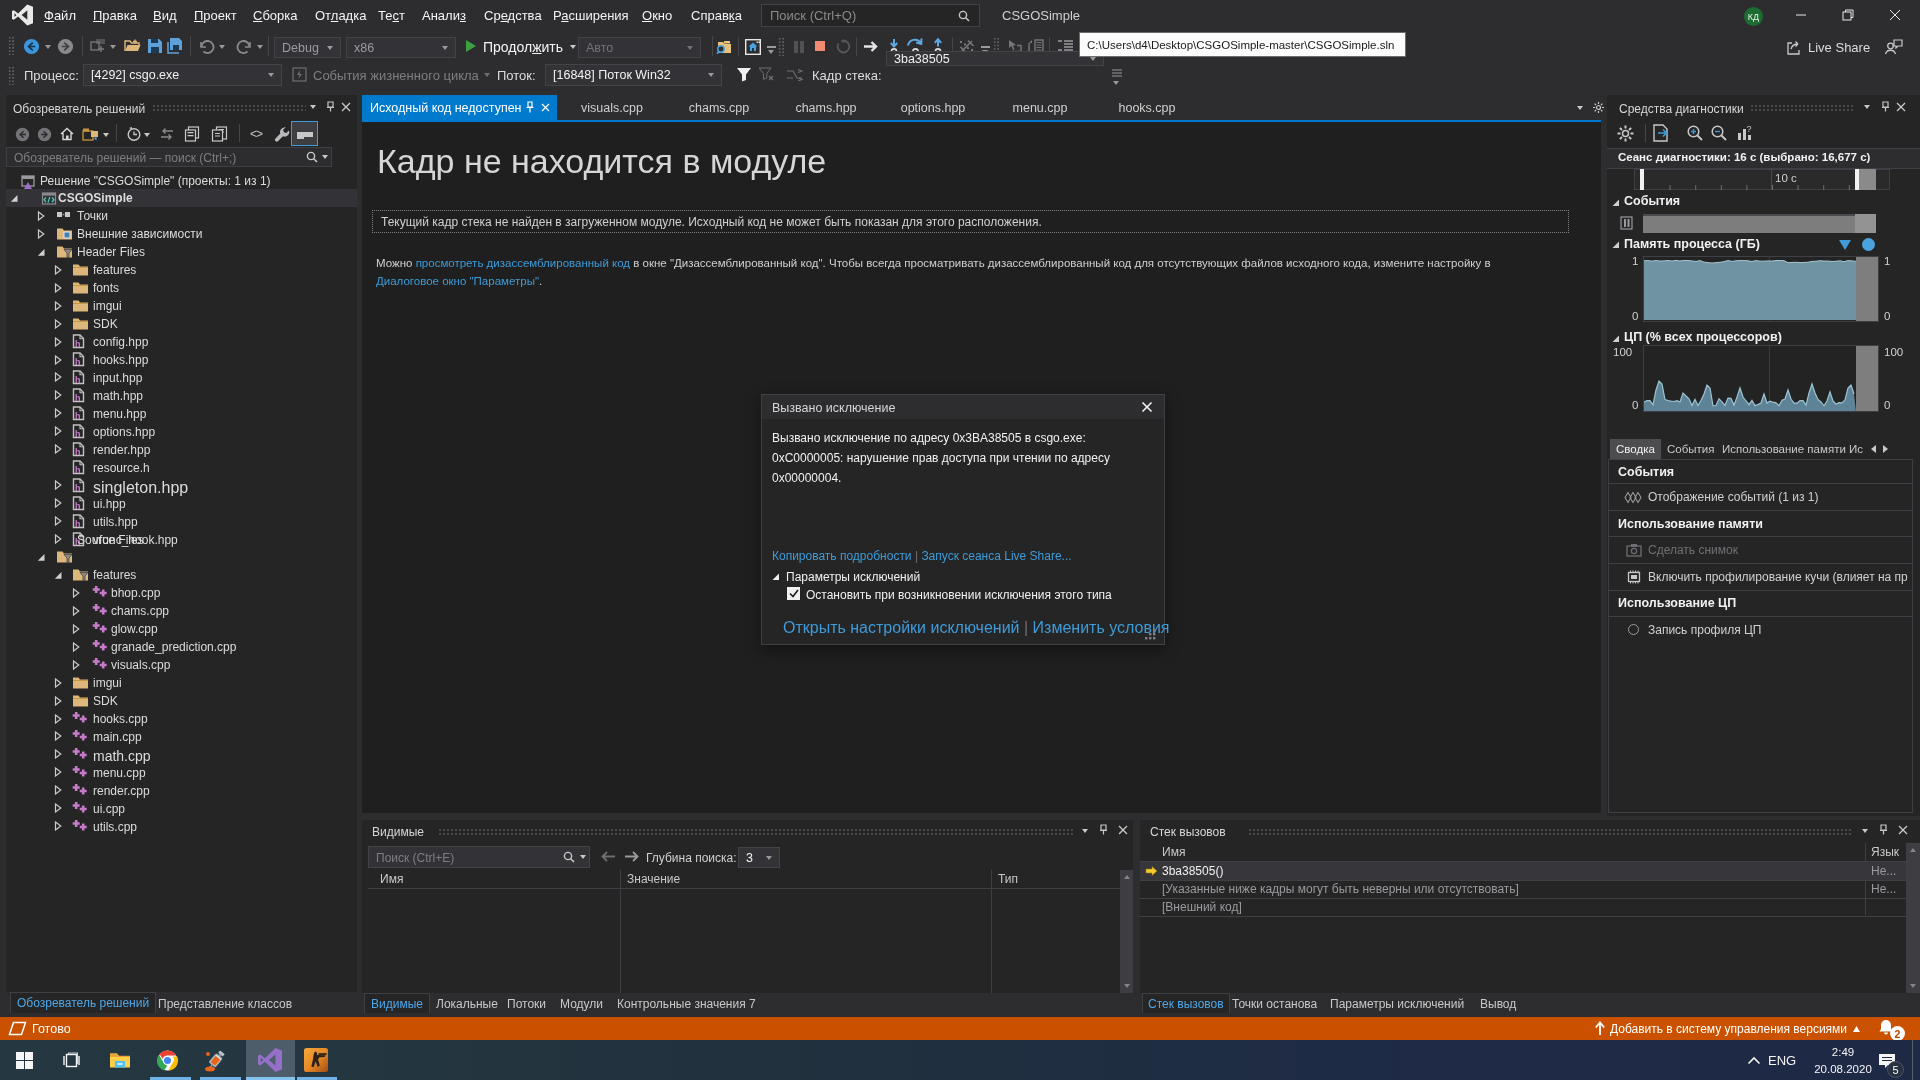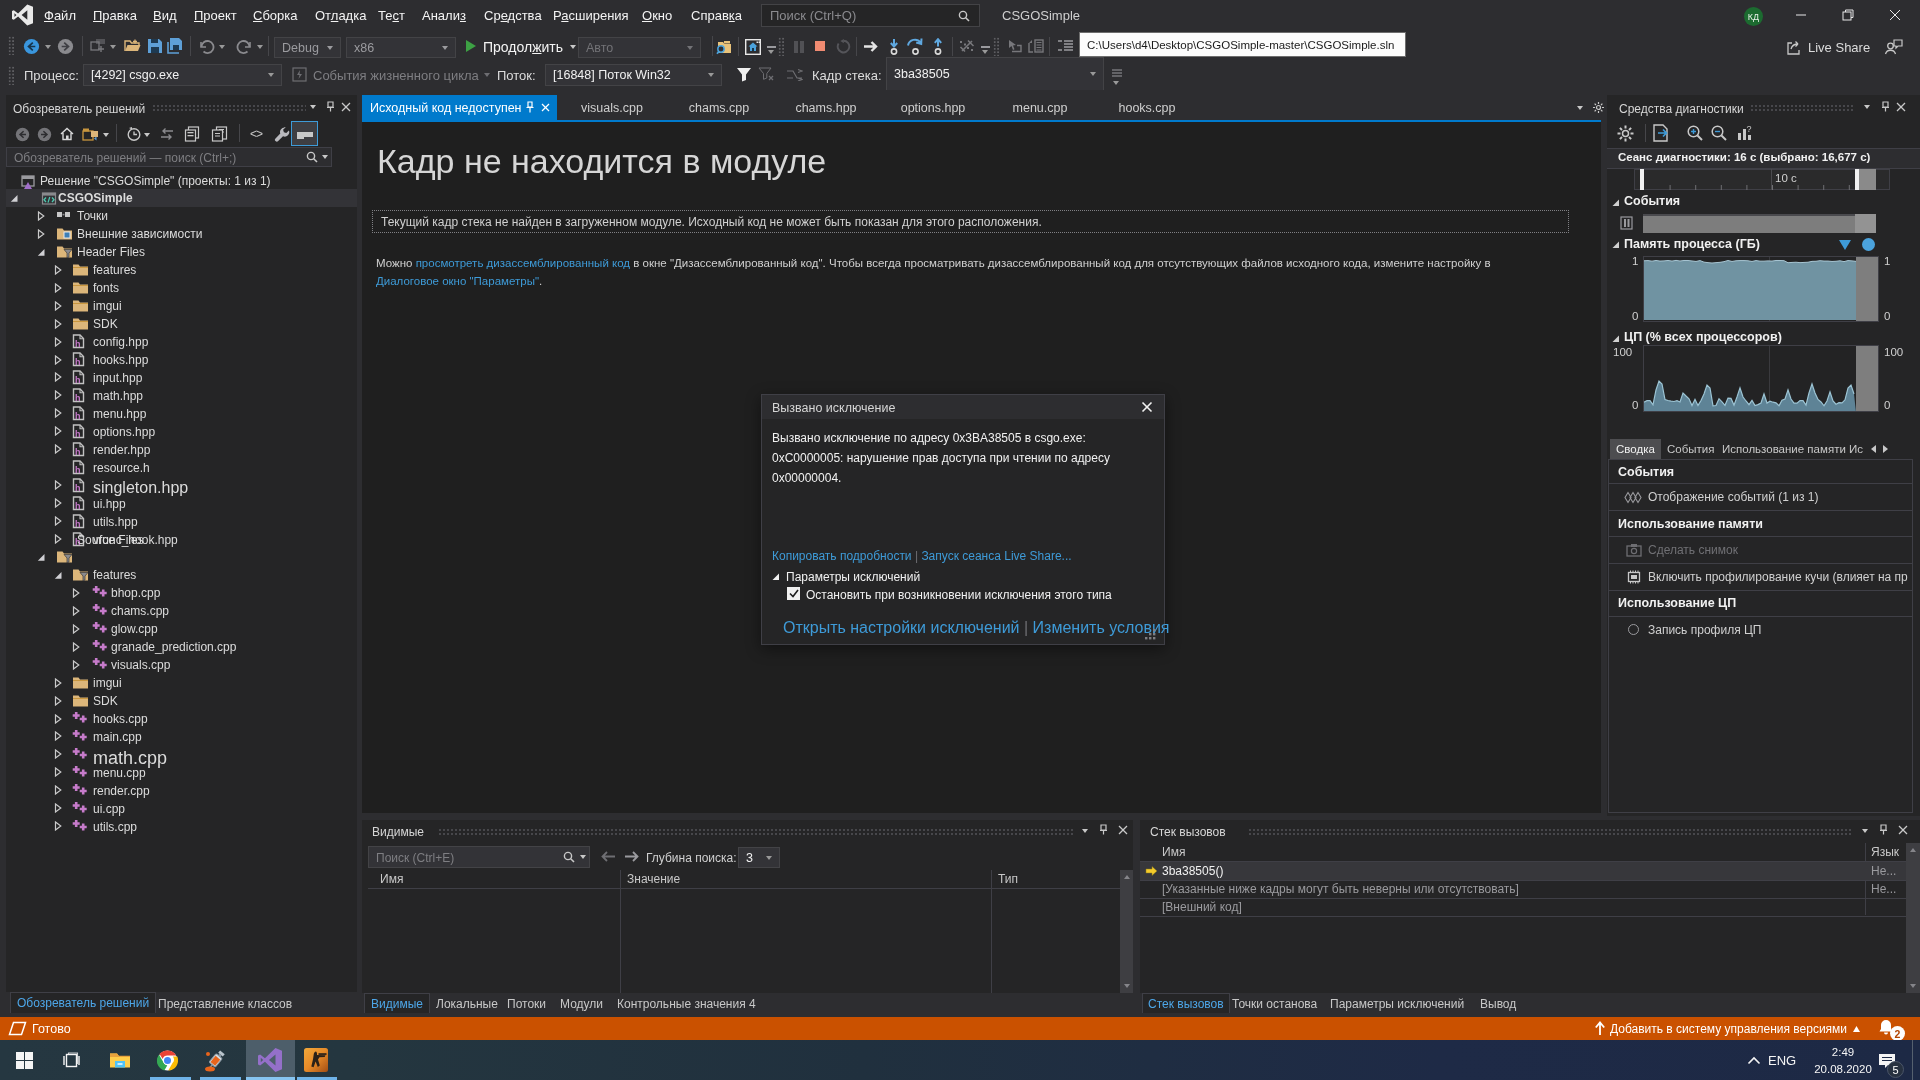--- a/index.html
+++ b/index.html
@@ -216,21 +216,21 @@
       <path d="M1 1 H15 L10 7.5 V13 L6 14.5 V7.5 Z" fill="#EFEFEF"></path>
     </svg>
 <svg class="a" style="left:758px;top:67px" width="16" height="15" viewBox="0 0 16 15">
       <path d="M1 1 H13 L8.8 6.5 V11 L5.5 12.3 V6.5 Z" fill="none" stroke="#6E6E72"></path>
       <path d="M11 9 l4 4 M15 9 l-4 4" stroke="#6E6E72" stroke-width="1.3"></path>
     </svg>
 <svg class="a" style="left:786px;top:68px" width="17" height="13" viewBox="0 0 17 13">
       <path d="M1 3 h6 l4 7 h5 M12 1.5 l4 1.5 -4 1.5 M1 10 h6 M12 10 l4 1.5 -4 1.5" fill="none" stroke="#6E6E72" stroke-width="1.2"></path>
     </svg>
 <div class="txt" style="left:812px;top:68px;font-size:13px;color:#DCDCDC">Кадр стека:</div>
-<div class="cb" style="left:886px;top:57px;width:218px;height:34px">3ba38505<span class="cv"></span></div>
+<div class="cb" style="left:886px;top:51px;width:218px;height:15px">3ba38505<span class="cv"></span></div>
 <svg class="a" style="left:1112px;top:69px" width="10" height="9" viewBox="0 0 10 9">
       <path d="M0 1 h10 M0 4 h10 M0 7 h10" stroke="#9A9A9E" stroke-width="1.1"></path>
     </svg>
 <span class="cv a" style="left:1113px;top:81px"></span>
 <div class="a" style="left:0;top:90px;width:1920px;height:927px;background:#2D2D30"></div>
 <div class="a" style="left:6px;top:95px;width:351px;height:919px;background:#252526"></div>
 <div class="txt" style="left:13px;top:102px;font-size:12px;color:#D6D6D6">Обозреватель решений</div>
 <div class="tgrip" style="left:152px;top:104px;width:154px"></div>
 <span class="cv cvb a" style="left:310px;top:105px"></span>
 <svg class="a" style="left:325px;top:101px" width="11" height="12" viewBox="0 0 11 12">
@@ -563,21 +563,21 @@
       <path d="M11.2 4.5 v7 M7.7 8 h7" stroke="#C77BCB" stroke-width="2.6"></path>
     </svg>
 <div class="txt" style="left:93px;top:729.9px;font-size:12px;font-weight:normal;color:#DCDCDC">main.cpp</div>
 <svg class="a" style="left:54px;top:749.4px" width="8" height="10" viewBox="0 0 8 10">
       <path d="M1.5 1 L6.8 5 L1.5 9 Z" fill="none" stroke="#CACACA" stroke-width="1.2"></path>
     </svg>
 <svg class="a" style="left:72px;top:747px" width="16" height="13" viewBox="0 0 16 13">
       <path d="M4.2 1 v7 M0.7 4.5 h7" stroke="#C77BCB" stroke-width="2.6"></path>
       <path d="M11.2 4.5 v7 M7.7 8 h7" stroke="#C77BCB" stroke-width="2.6"></path>
     </svg>
-<div class="txt" style="left:93px;top:747.9px;font-size:18px;font-weight:normal;color:#DCDCDC">math.cpp</div>
+<div class="txt" style="left:93px;top:747.9px;font-size:14px;font-weight:normal;color:#DCDCDC">math.cpp</div>
 <svg class="a" style="left:54px;top:767.4px" width="8" height="10" viewBox="0 0 8 10">
       <path d="M1.5 1 L6.8 5 L1.5 9 Z" fill="none" stroke="#CACACA" stroke-width="1.2"></path>
     </svg>
 <svg class="a" style="left:72px;top:765px" width="16" height="13" viewBox="0 0 16 13">
       <path d="M4.2 1 v7 M0.7 4.5 h7" stroke="#C77BCB" stroke-width="2.6"></path>
       <path d="M11.2 4.5 v7 M7.7 8 h7" stroke="#C77BCB" stroke-width="2.6"></path>
     </svg>
 <div class="txt" style="left:93px;top:765.9px;font-size:12px;font-weight:normal;color:#DCDCDC">menu.cpp</div>
 <svg class="a" style="left:54px;top:785.3px" width="8" height="10" viewBox="0 0 8 10">
       <path d="M1.5 1 L6.8 5 L1.5 9 Z" fill="none" stroke="#CACACA" stroke-width="1.2"></path>
@@ -854,21 +854,21 @@
 <svg class="a" style="left:1123px;top:983px" width="8" height="6" viewBox="0 0 8 6">
       <path d="M1 1 L4 5 L7 1 Z" fill="#85858A"></path>
     </svg>
 <div class="a" style="left:362px;top:993px;width:771px;height:21px;background:#2D2D30"></div>
 <div class="a" style="left:364px;top:993px;height:20px;background:#252526;border:1px solid #3F3F46;border-bottom:none;display:flex;align-items:center;padding:0 6px">
       <span style="font-size:12px;color:#4DA6E8">Видимые</span>
     </div>
 <div class="txt" style="left:436px;top:997px;font-size:12px;color:#C8C8C8">Локальные</div>
 <div class="txt" style="left:507px;top:997px;font-size:12px;color:#C8C8C8">Потоки</div>
 <div class="txt" style="left:560px;top:997px;font-size:12px;color:#C8C8C8">Модули</div>
-<div class="txt" style="left:617px;top:997px;font-size:12px;color:#C8C8C8">Контрольные значения 4</div>
+<div class="txt" style="left:617px;top:997px;font-size:12px;color:#C8C8C8">Контрольные значения 7</div>
 <div class="a" style="left:1140px;top:820px;width:780px;height:194px;background:#252526"></div>
 <div class="txt" style="left:1150px;top:825px;font-size:12px;color:#D6D6D6">Стек вызовов</div>
 <div class="tgrip" style="left:1248px;top:828px;width:605px"></div>
 <span class="cv cvb a" style="left:1862px;top:829px"></span>
 <svg class="a" style="left:1878px;top:824px" width="11" height="12" viewBox="0 0 11 12">
       <path d="M3 1 h5 v5 h-5 Z M2 6.5 h7 M5.5 6.5 v4" fill="none" stroke="#C8C8C8" stroke-width="1.2"></path>
     </svg>
 <svg class="a" style="left:1898px;top:825px" width="10" height="10">
       <line x1="1" y1="1" x2="9" y2="9" stroke="#C8C8C8" stroke-width="1.2"></line>
       <line x1="9" y1="1" x2="1" y2="9" stroke="#C8C8C8" stroke-width="1.2"></line>

